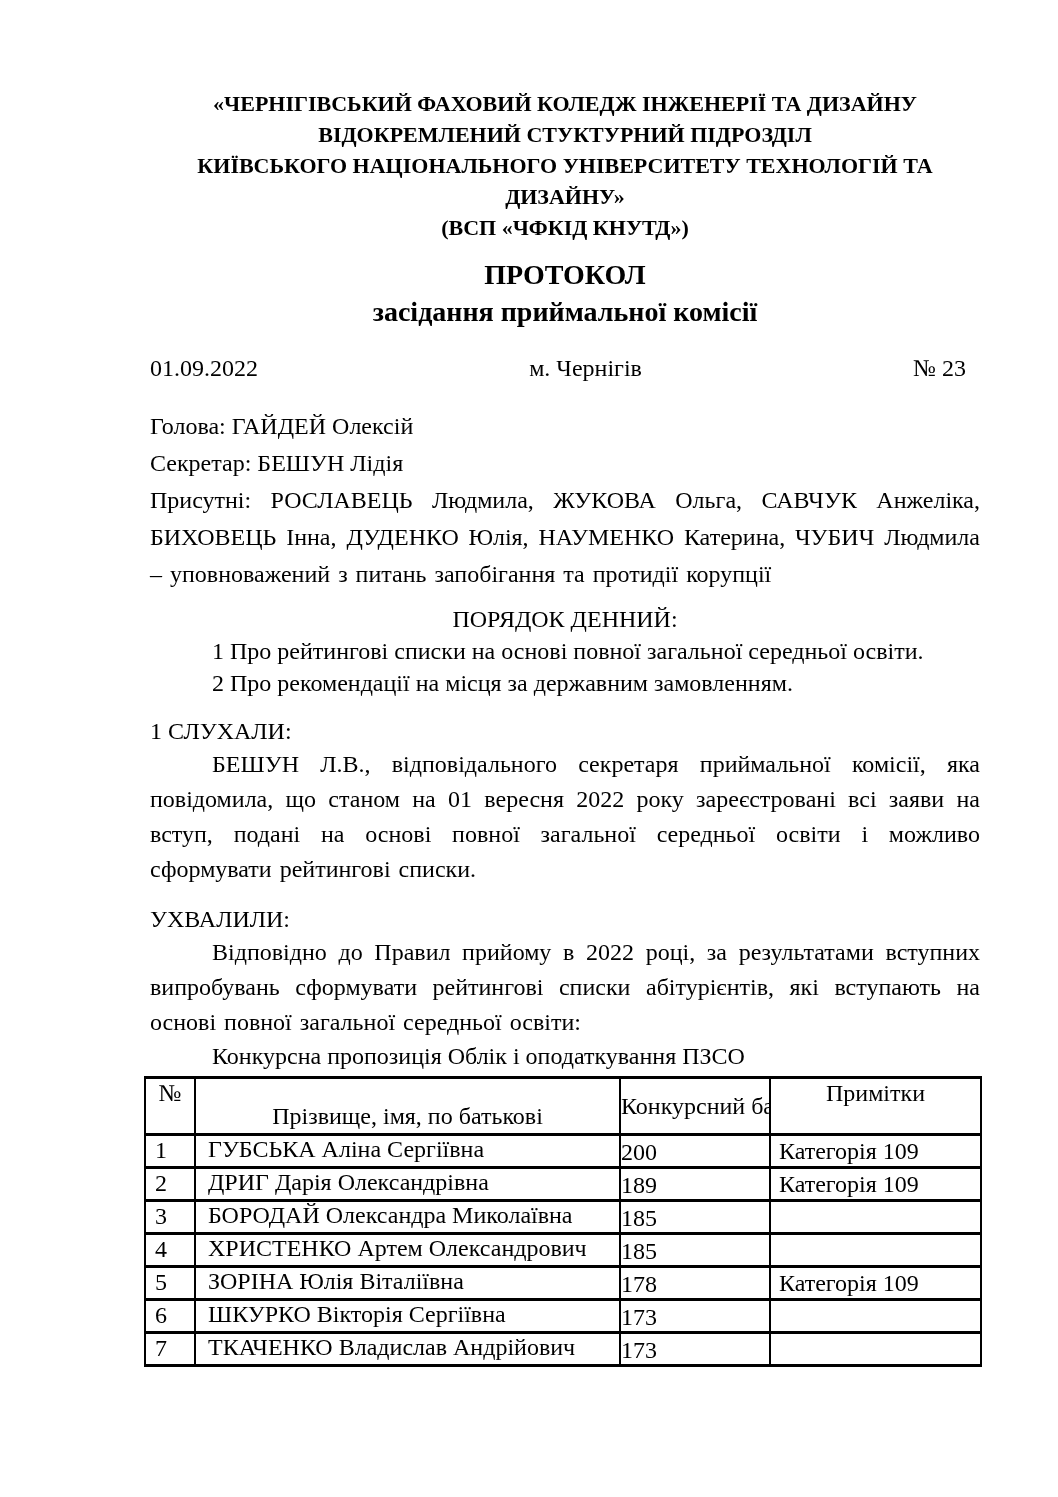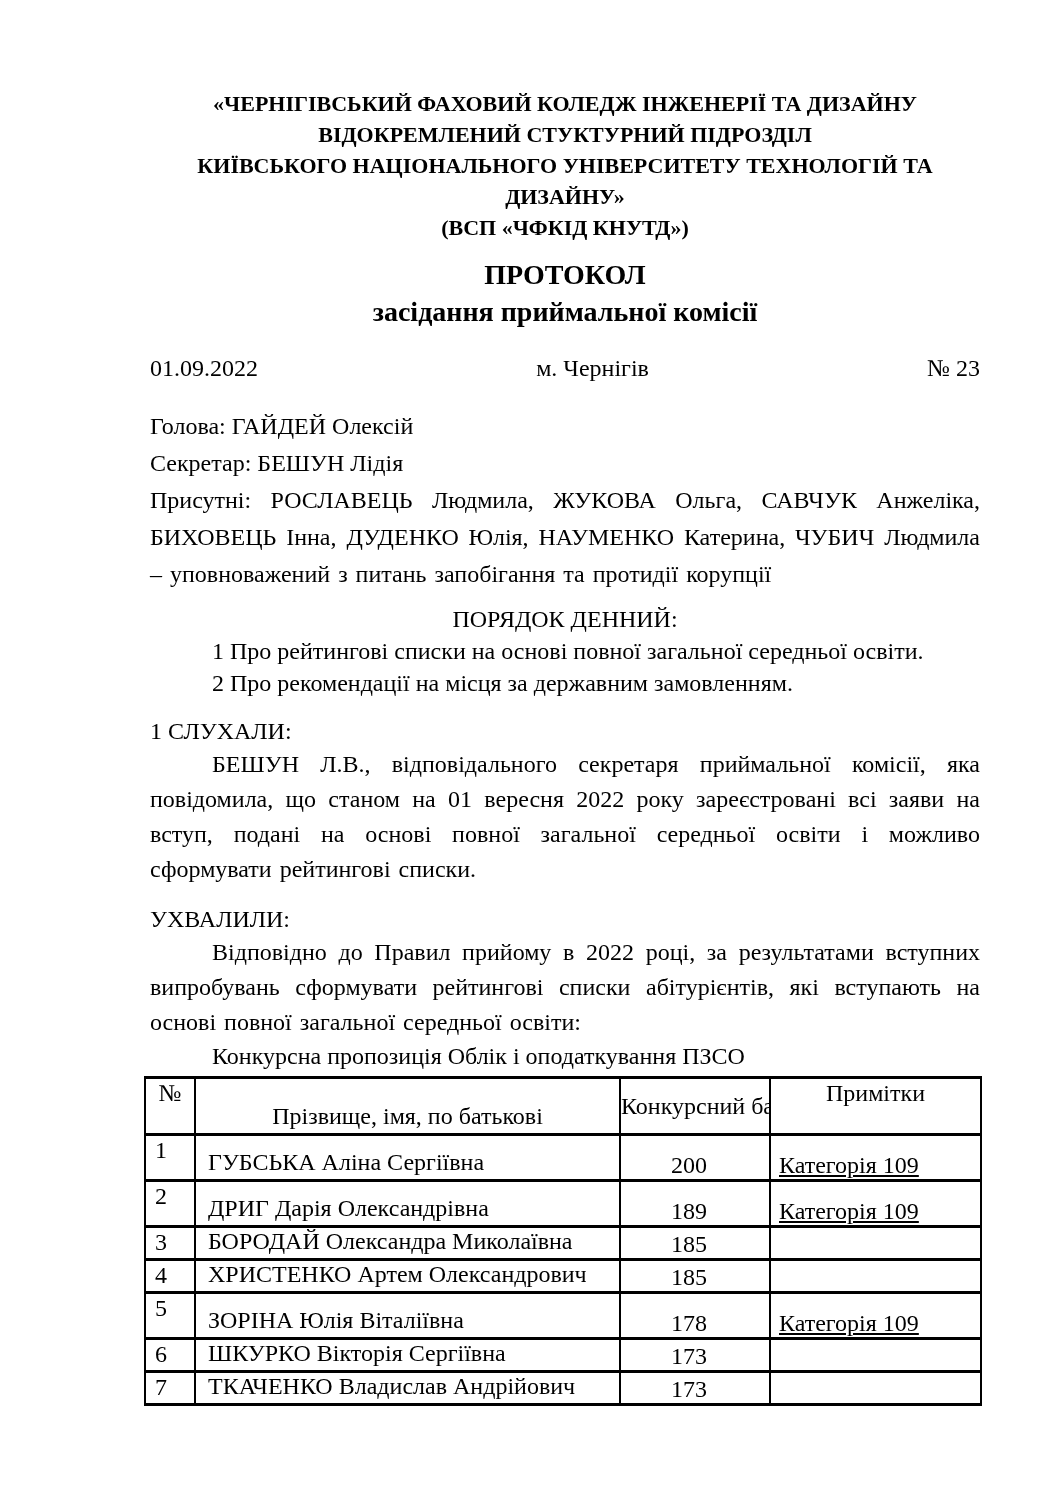--- a/index.html
+++ b/index.html
@@ -9,21 +9,21 @@
     font-family:"Liberation Serif","DejaVu Serif",serif;
     font-size:24px; position:relative; overflow:hidden;
     padding:88px 78px 0 150px;
   }
   .org-block { text-align:center; font-weight:bold; font-size:22px; line-height:31px; }
   .doc-title { text-align:center; font-weight:bold; font-size:28px; margin-top:15px; line-height:33px; }
   .doc-subtitle { text-align:center; font-weight:bold; font-size:28px; margin-top:7px; line-height:28px; }
   .meta-row { display:flex; align-items:baseline; margin-top:28px; line-height:28px; }
   .meta-date { flex:0 0 auto; }
   .meta-city { flex:1 1 auto; text-align:center; }
-  .meta-num { flex:0 0 auto; }
+  .meta-num { flex:0 0 auto; margin-right:14px; }
   .people { margin-top:26px; line-height:37px; }
   .attendees { text-align:justify; word-spacing:2px; }
   .agenda-heading { text-align:center; margin-top:10px; line-height:32px; }
   .agenda-item { padding-left:62px; line-height:32px; }
   .proceedings-heading { text-align:center; margin-top:18px; line-height:32px; }
   .section-heading { margin-top:16px; line-height:32px; }
   .para { text-align:justify; text-indent:62px; line-height:35px; word-spacing:2px; }
   .proposal-line { text-indent:62px; line-height:33px; }
   table.rating { border-collapse:collapse; table-layout:fixed; width:836px; margin-left:-6px; margin-top:3px; }
   .rating th, .rating td {
@@ -32,22 +32,22 @@
     font-weight:normal; font-size:24px; overflow:hidden; white-space:nowrap;
   }
   .rating thead th { height:57px; }
   .rating tbody td { height:33px; }
   .h-num   { vertical-align:top; text-align:center; padding-top:1px; }
   .h-name  { vertical-align:bottom; text-align:center; padding-bottom:3px; }
   .h-score { vertical-align:middle; text-align:center; line-height:27px; white-space:normal; }
   .h-notes { vertical-align:top; text-align:center; padding-top:1px; }
   .c-num   { vertical-align:top; padding-left:9px; padding-top:1px; }
   .c-name  { vertical-align:bottom; padding-left:12px; padding-bottom:3px; }
-  .c-score { vertical-align:bottom; text-align:center; padding-right:12px; padding-bottom:0; }
-  .c-notes { vertical-align:top; font-size:19px; padding-left:8px; padding-top:16px;text-decoration:underline; }
+  .c-score { vertical-align:bottom; text-align:left; padding-right:12px; padding-bottom:0; }
+  .c-notes { vertical-align:top; font-size:19px; padding-left:8px; padding-top:2px; }
 </style>
 </head>
 <body>
 
 <div class="page">
 
   <div class="org-block">
     <div>«ЧЕРНІГІВСЬКИЙ ФАХОВИЙ КОЛЕДЖ ІНЖЕНЕРІЇ ТА ДИЗАЙНУ</div>
     <div>ВІДОКРЕМЛЕНИЙ СТУКТУРНИЙ ПІДРОЗДІЛ</div>
     <div>КИЇВСЬКОГО НАЦІОНАЛЬНОГО УНІВЕРСИТЕТУ ТЕХНОЛОГІЙ ТА</div>

